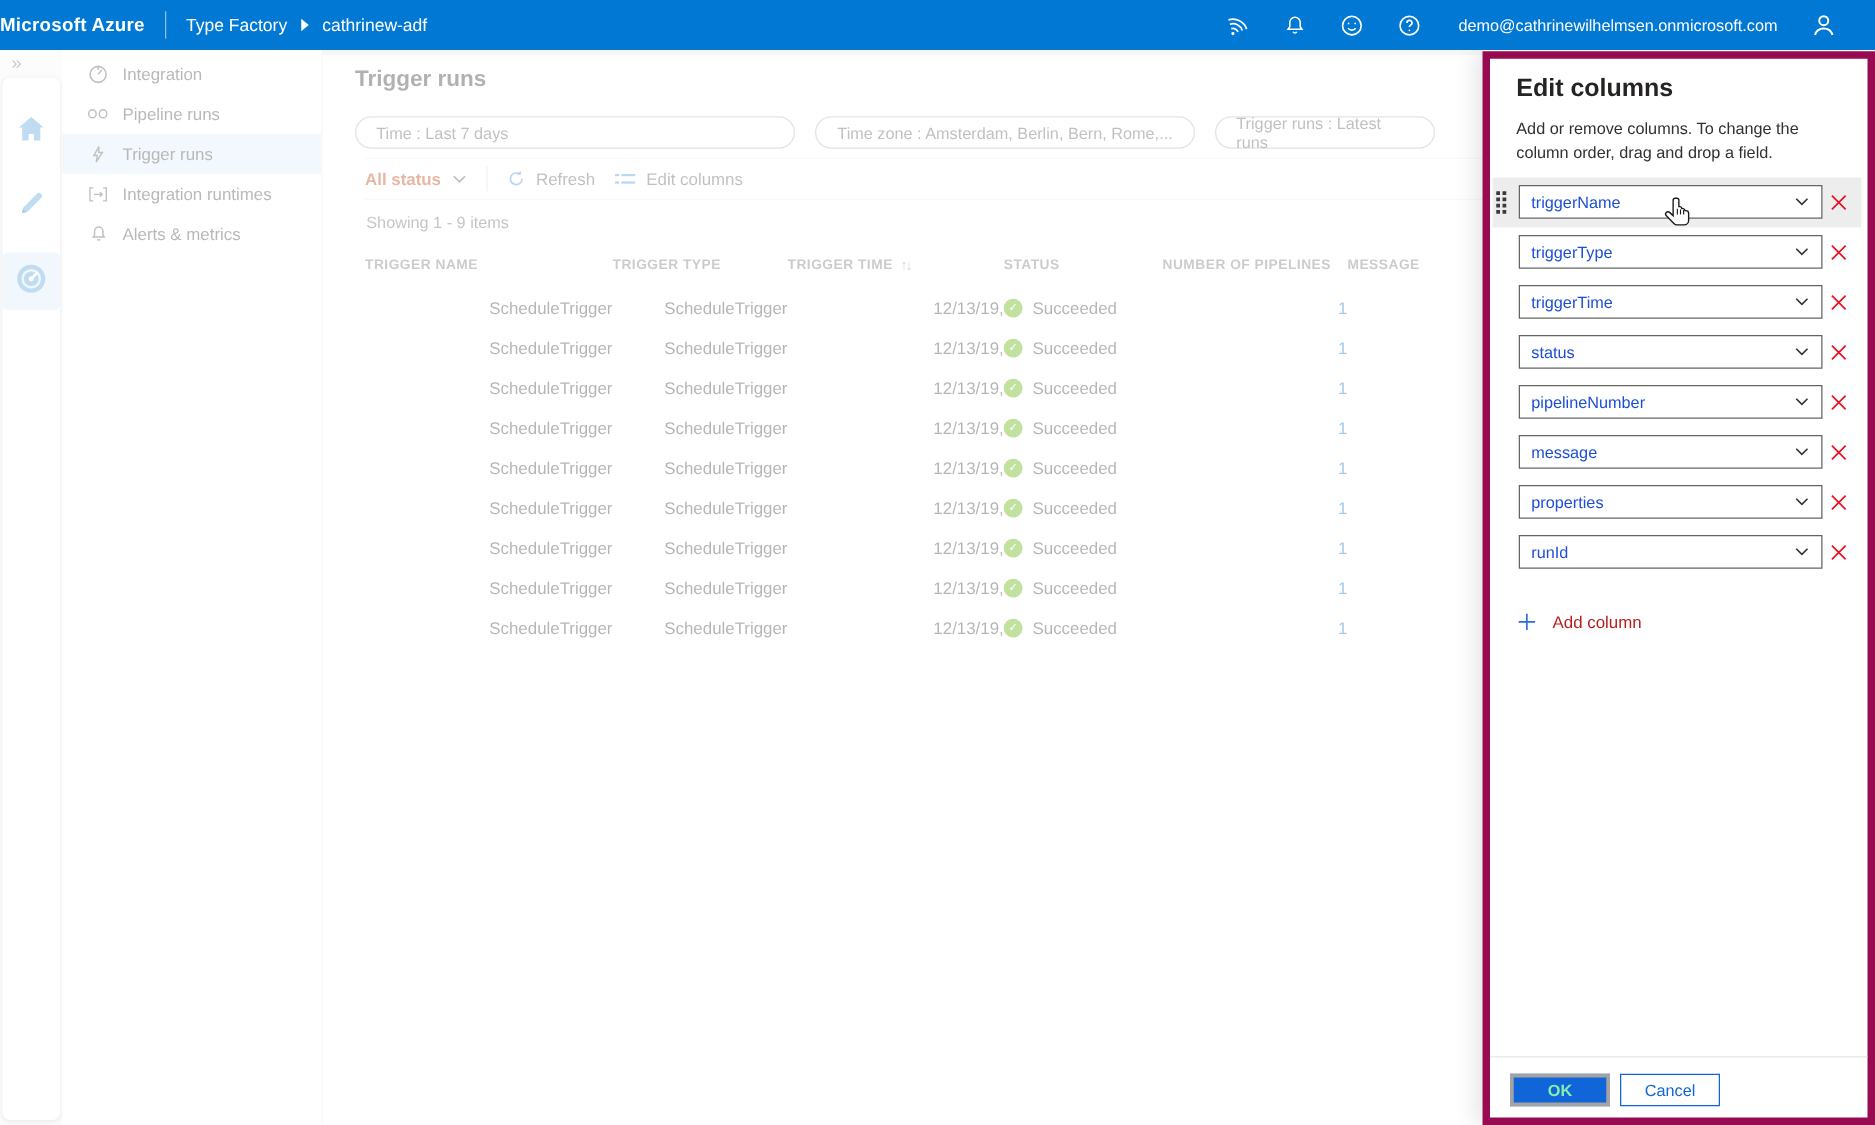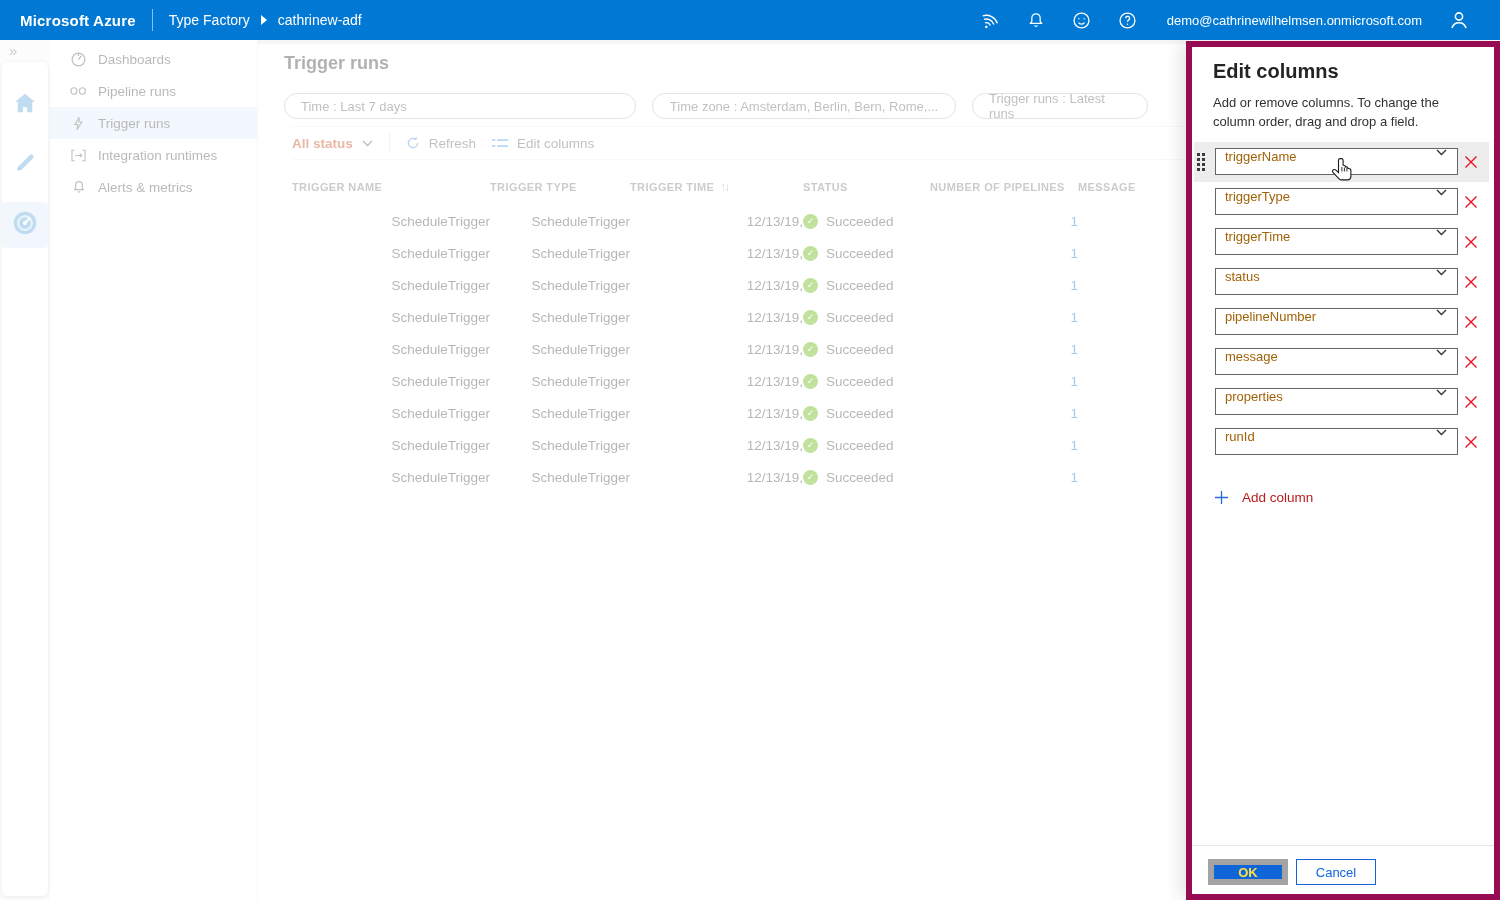--- a/index.html
+++ b/index.html
@@ -3,21 +3,21 @@
 <meta charset="utf-8">
 <style>
   * { box-sizing: border-box; margin: 0; padding: 0; }
   html,body { width:1500px; height:900px; overflow:hidden; }
   body { font-family: "Liberation Sans", "DejaVu Sans", sans-serif; background:#fff; }
   .screen { position:relative; width:1500px; height:900px; background:#fff; }
 
   
   .topbar { position:absolute; left:0; top:0; width:1500px; height:40px; background:#0078d4;
             display:flex; align-items:center; justify-content:space-between; z-index:80; color:#fff; }
-  .topbar-left { display:flex; align-items:center; padding-left:20px; }
+  .topbar-left { display:flex; align-items:center; }
   .brand { font-size:15px; font-weight:bold; letter-spacing:.2px; }
   .tb-divider { width:1px; height:22px; background:rgba(255,255,255,.55); margin:0 16px; }
   .crumb { font-size:14px; }
   .crumb-chev { margin:0 10px; display:flex; }
   .topbar-right { display:flex; align-items:center; padding-right:18px; }
   .tb-icon { width:46px; height:40px; display:flex; align-items:center; justify-content:center; cursor:pointer; }
   .tb-email { font-size:13px; margin:0 14px 0 16px; white-space:nowrap; }
 
   
   .rail { position:absolute; left:0; top:40px; width:50px; bottom:0; background:#f6f6f6; z-index:10; }
@@ -77,30 +77,30 @@
   .panel-head { padding:4px 22px 0 21px; }
   .panel-title { font-size:20px; font-weight:600; color:#252423; margin-top:9px; }
   .panel-desc { font-size:13px; color:#323130; line-height:1.45; margin-top:11px; }
   .fields { margin-top:10px; padding:0 5px 0 2px; }
   .field-row { height:40px; display:flex; align-items:center; padding:0 5px 0 3px; }
   .field-row.active { background:#ededed; }
   .grip { width:12px; margin-right:6px; display:none; grid-template-columns:repeat(2,3px); gap:2px; cursor:grab; }
   .field-row .grip-space { width:18px; flex:0 0 18px; }
   .field-row.active .grip { display:grid; }
   .grip i { width:3px; height:3px; background:#3d3a3e; display:block; }
-  .dd { flex:1; height:27px; border:1px solid #656565; background:#fff; display:flex; align-items:flex-start;
-        justify-content:space-between; padding:0 10px 0 9px; font-size:13px; color:#a16207; cursor:pointer; }
+  .dd { flex:1; height:27px; border:1px solid #656565; background:#fff; display:flex; align-items:center;
+        justify-content:space-between; padding:0 10px 0 9px; font-size:13px; color:#1d4ed8; cursor:pointer; }
   .remove { width:26px; display:flex; align-items:center; justify-content:center; cursor:pointer; }
   .add-col { margin:28px 0 0 22px; display:flex; align-items:center; gap:13px; cursor:pointer;
              font-size:13.5px; color:#b91c1c; }
   .panel-spacer { flex:1; }
   .panel-footer { border-top:1px solid #e6e6e6; padding:13px 0 9px 16px; display:flex; gap:8px; }
   .btn { height:26px; width:80px; font-size:13px; display:flex; align-items:center; justify-content:center;
          cursor:pointer; font-family:"Liberation Sans", sans-serif; }
-  .btn-ok { background:#1065d9; color:#fde047; font-weight:bold; border:6px solid #a3a3a3; }
+  .btn-ok { background:#1065d9; color:#86efac; font-weight:bold; border:3px solid #a3a3a3; }
   .btn-cancel { background:#fff; color:#1065d9; border:1px solid #1065d9; }
 
   .cursor { position:absolute; left:1331px; top:157px; z-index:100; pointer-events:none; }
 </style>
 </head>
 <body>
 
 <div class="screen">
 
   <header class="topbar">
@@ -192,21 +192,21 @@
 
   <nav class="sidebar">
     <div class="side-item">
       <span class="side-icon">
         <svg width="17" height="17" viewBox="0 0 24 24" fill="none" stroke="#605e5c" stroke-width="1.8">
           <circle cx="12" cy="12" r="9"></circle>
           <path d="M12 12l4-5"></path>
           <path d="M12 3v4"></path>
         </svg>
       </span>
-      <span>Dashboards</span>
+      <span>Integration</span>
     </div>
     <div class="side-item">
       <span class="side-icon">
         <svg width="18" height="14" viewBox="0 0 26 18" fill="none" stroke="#605e5c" stroke-width="1.8">
           <rect x="1.5" y="4" width="9" height="10" rx="4.5"></rect>
           <rect x="14.5" y="4" width="9" height="10" rx="4.5"></rect>
         </svg>
       </span>
       <span>Pipeline runs</span>
     </div>
@@ -274,20 +274,21 @@
         <svg width="17" height="13" viewBox="0 0 20 14">
           <rect x="0" y="2" width="4" height="2" fill="#4a90d9"></rect>
             <rect x="6" y="2" width="13" height="2" fill="#4a90d9"></rect>
           <rect x="0" y="9" width="4" height="2" fill="#4a90d9"></rect>
             <rect x="6" y="9" width="13" height="2" fill="#4a90d9"></rect>
         </svg>
         <span>Edit columns</span>
       </span>
     </div>
 
+    <div class="showing">Showing 1 - 9 items</div>
 
     <div class="grid thead" id="thead">
         <div class="th">
     <span class="th-label">Trigger Name</span>
 
   </div>
         <div class="th">
     <span class="th-label">Trigger Type</span>
 
   </div>

